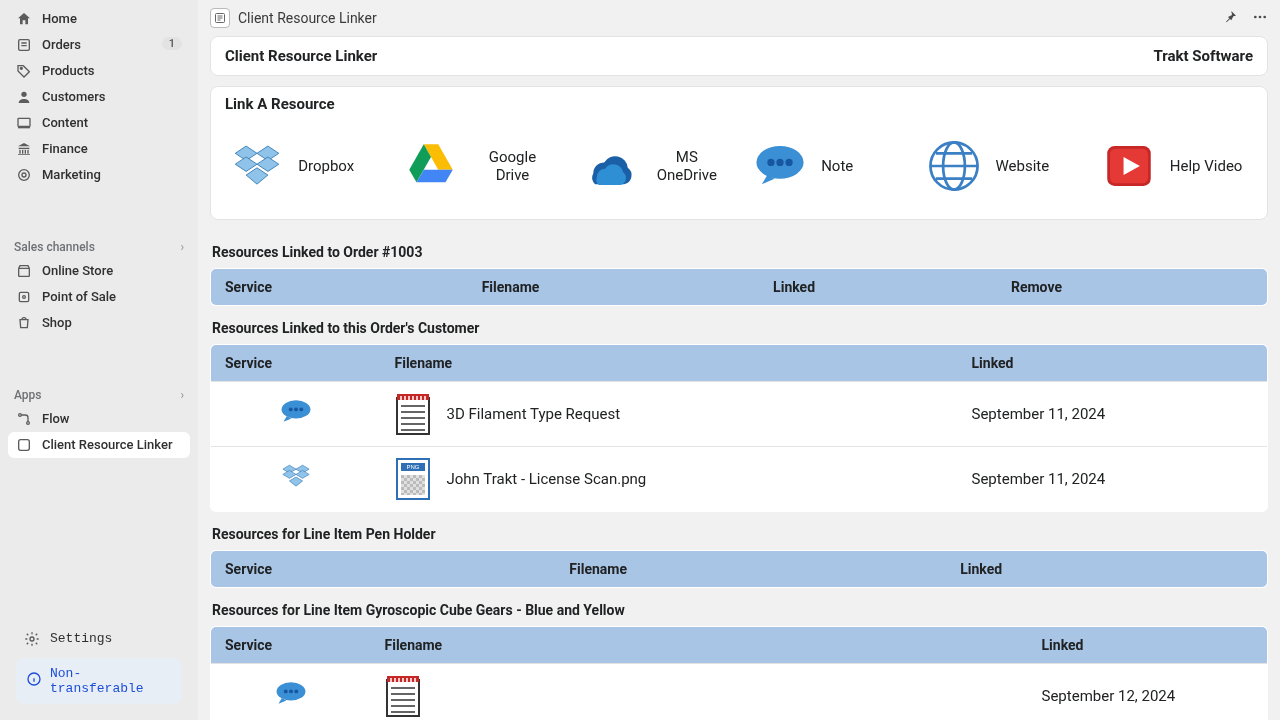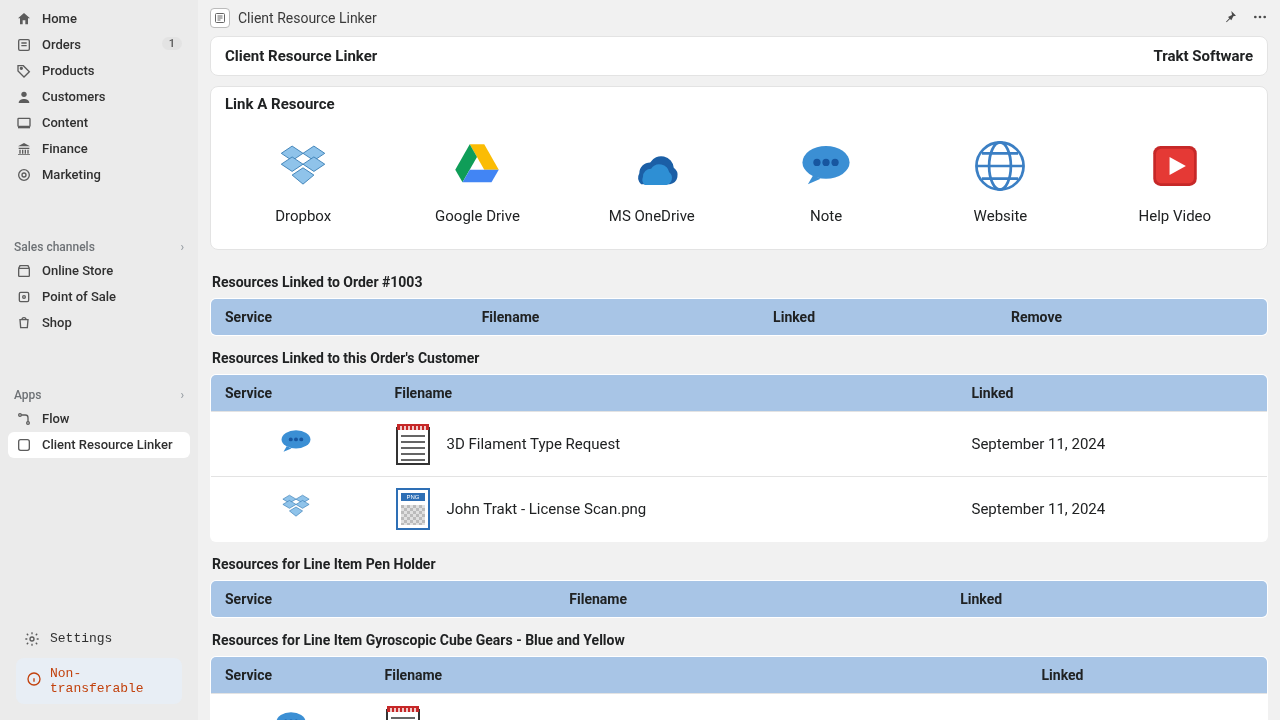--- a/index.html
+++ b/index.html
@@ -64,21 +64,21 @@
   font-family: Liberation Mono, monospace;
 }
 .pill {
   margin: 6px 8px;
   padding: 8px 10px;
   background: #e8eef5;
   border-radius: 8px;
   display: flex;
   align-items: center;
   gap: 8px;
-  color: #c2410c;
+  color: #1d4ed8;
   font-weight: 500;
 }
 .main {
   flex: 1;
   display: flex;
   flex-direction: column;
   background: #f1f1f1;
   overflow: hidden;
 }
 .topbar {
@@ -122,21 +122,21 @@
   padding: 8px 14px 6px;
 }
 .link-grid {
   display: flex;
   justify-content: space-around;
   padding: 18px 10px 24px;
   gap: 10px;
 }
 .link-item {
   display: flex;
-  flex-direction: column;
+  flex-direction: row;
   align-items: center;
   gap: 12px;
   cursor: pointer;
   width: 150px;
 }
 .link-icon { width: 58px; height: 58px; }
 .link-label { font-size: 15px; text-align: center; }
 .tbl-section-title {
   font-weight: 700;
   font-size: 14px;

